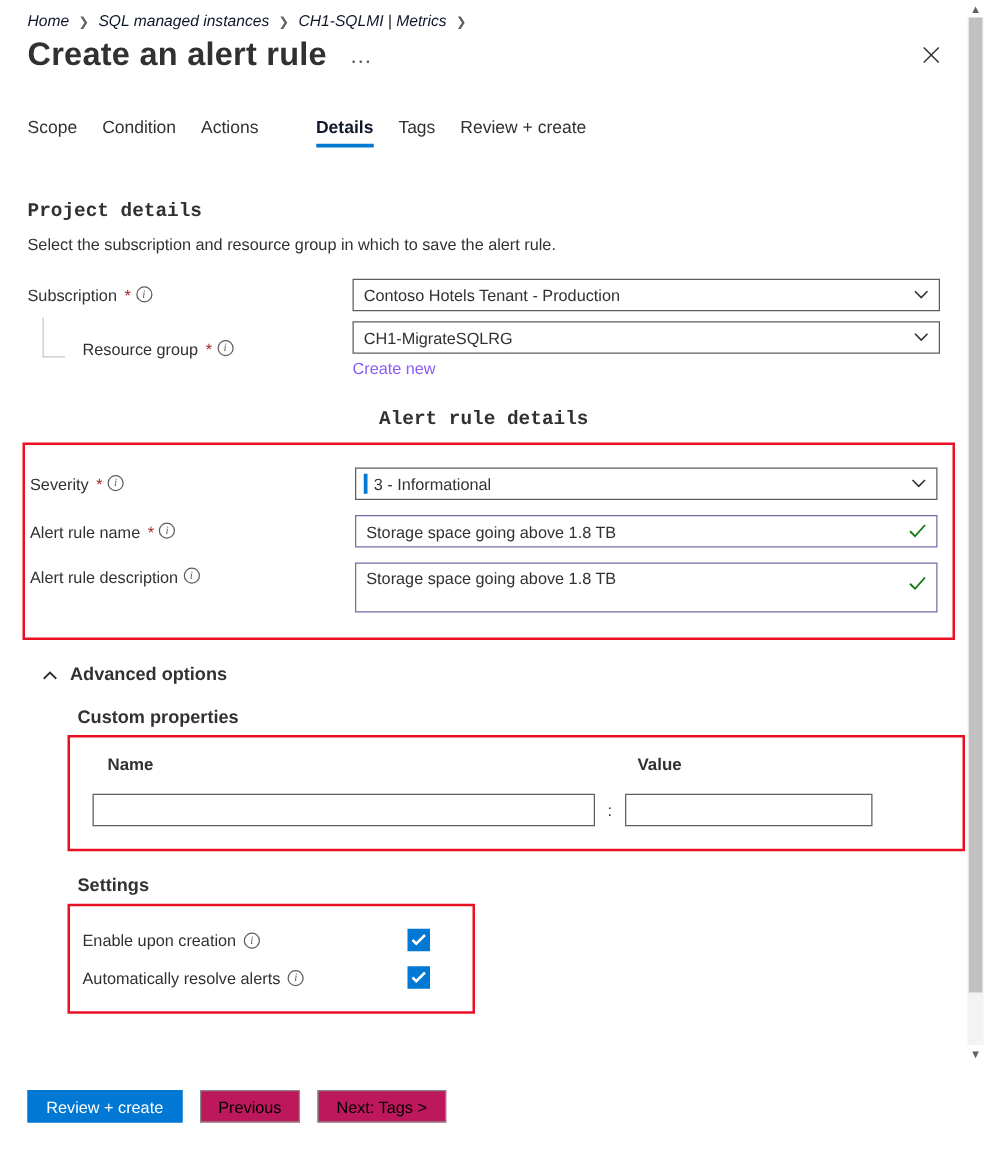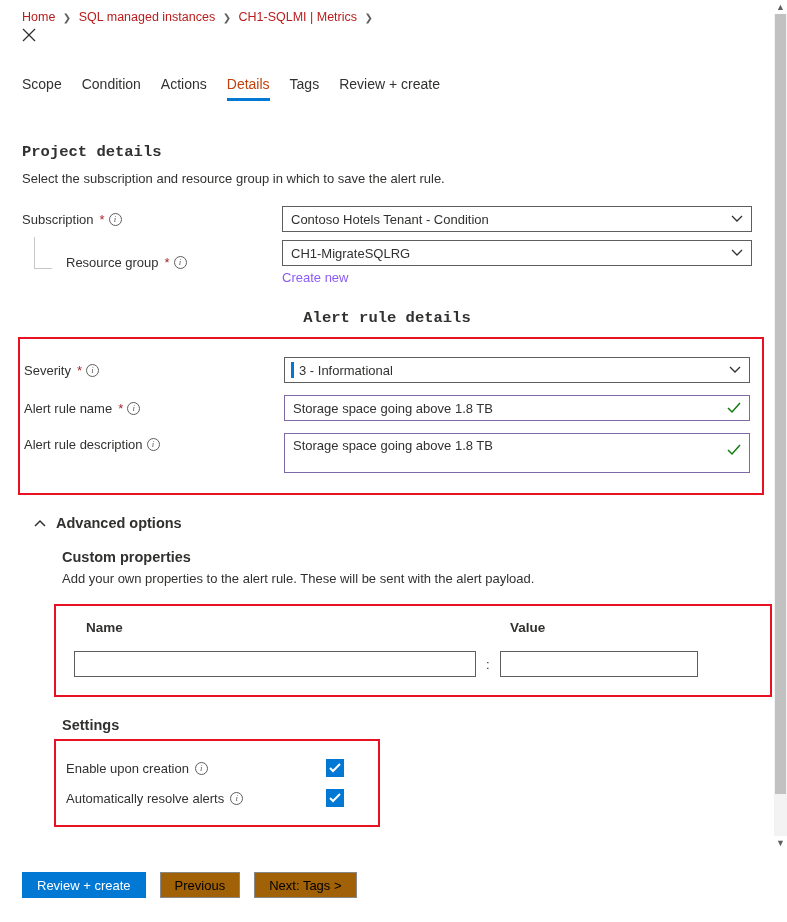--- a/index.html
+++ b/index.html
@@ -8,42 +8,42 @@
   .scroll-region { position:absolute; top:0; left:0; right:13px; bottom:72px; overflow:hidden; padding: 6px 22px 0 22px; }
   .scrollbar { position:absolute; top:0; right:0; width:13px; height:850px; background:#fff; }
   .scrollbar .track { position:absolute; top:14px; bottom:14px; left:0; right:0; background:#f3f3f3; }
   .scrollbar .thumb { position:absolute; top:14px; left:1px; width:11px; height:780px; background:#c1c1c1; }
   .scrollbar .arrow { position:absolute; left:0; width:13px; height:14px; font-size:9px; line-height:14px; text-align:center; color:#606060; }
   .scrollbar .arrow.up { top:0; }
   .scrollbar .arrow.down { bottom:0; }
 
   
   .breadcrumb { padding:4px 0 2px 0; color:#0078d4; font-size:12.5px; }
-  .breadcrumb a { color:#b91c1c; text-decoration:none; }
+  .breadcrumb a { color:#0f172a; text-decoration:none;font-style:italic; }
   .breadcrumb .sep { color:#605e5c; margin:0 4px; font-size:10px; }
 
   
   .title-row { display:flex; align-items:center; justify-content:space-between; margin-top:2px; }
   h1.page-title { font-size:26px; font-weight:600; margin:0; letter-spacing:0.2px; }
   .dots { font-size:18px; color:#605e5c; letter-spacing:1px; line-height:1; }
   .close-x { width:14px; height:14px; color:#323130; cursor:pointer; }
 
   
   .tabs { display:flex; gap:20px; border-bottom:0; margin-top:34px; }
   .tab { padding: 0 0 9px 0; font-size:14px; color:#323130; cursor:pointer; position:relative; }
-  .tab.active { color:#c2410c; font-weight:400; }
+  .tab.active { color:#0f172a; font-weight:700;margin-left:26px; }
   .tab.active::after { content:""; position:absolute; left:0; right:0; bottom:0; height:3px; background:#0078d4; }
 
   
   h2.section-h { font-size:15.5px; font-weight:600; margin:36px 0 10px 0;font-family:Liberation Mono, monospace; }
   h2.section-h.first { margin-top:42px; }
   .helper { font-size:13px; color:#323130; margin-bottom:20px; }
 
   .field-row { display:flex; align-items:center; margin-bottom:6px; }
-  .field-row .col-label { width:260px; font-size:13px; display:flex; align-items:center; gap:4px; }
+  .field-row .col-label { width:260px; font-size:13px; display:flex; gap:4px; }
   .field-row.indent .col-label { padding-left:44px; width:260px; position:relative; }
   .branch { position:absolute; left:12px; top:-18px; width:18px; height:32px; border-left:1px solid #c8c6c4; border-bottom:1px solid #c8c6c4; }
   .req { color:#a4262c; margin-left:2px; }
   .info-icon { display:inline-flex; width:13px; height:13px; border:1px solid #605e5c; border-radius:50%; align-items:center; justify-content:center; font-size:9px; line-height:1; color:#605e5c; font-family:Georgia,serif; font-style:italic; }
   .col-input { flex:1; }
   .select, .textbox, .textarea { width:100%; height:26px; border:1px solid #605e5c; background:#fff; font-size:13px; padding:0 28px 0 8px; position:relative; display:flex; align-items:center; color:#323130; }
   .select .chev { position:absolute; right:8px; top:50%; transform:translateY(-50%); }
   .select .bluecursor { position:absolute; left:6px; top:4px; bottom:4px; width:3px; background:#0078d4; }
   .textbox.valid, .textarea.valid { border-color:#7c6aa6; }
   .textarea { height:40px; align-items:flex-start; padding-top:4px; }
@@ -63,41 +63,45 @@
 
   .setting-row { display:flex; align-items:center; gap:0; margin:12px 0; }
   .setting-row .label { width:260px; display:flex; align-items:center; gap:6px; font-size:13px; }
   .checkbox { width:18px; height:18px; background:#0078d4; display:flex; align-items:center; justify-content:center; color:#fff; }
 
   
   .redbox { border:2px solid #e81123; }
 
   
   .footer { position:absolute; left:0; right:0; bottom:0; height:72px; border-top:0; background:#fff; padding:22px 22px 0 22px; display:flex; gap:14px; }
-  .btn { height:26px; padding:0 14px; font-size:13px; border:1px solid #8a8886; background:#a16207; cursor:pointer; display:inline-flex; align-items:center; }
+  .btn { height:26px; padding:0 14px; font-size:13px; border:1px solid #8a8886; background:#be185d; cursor:pointer; display:inline-flex; align-items:center; }
   .btn.primary { background:#0078d4; color:#fff; border-color:#0078d4; font-weight:400; }
 
   svg { display:block; }
 </style>
 </head>
 <body>
 
 <div class="page">
   <div class="scroll-region">
 
     <div class="breadcrumb">
       <a href="#">Home</a>
       <span class="sep">❯</span>
       <a href="#">SQL managed instances</a>
       <span class="sep">❯</span>
       <a href="#">CH1-SQLMI | Metrics</a>
       <span class="sep">❯</span>
     </div>
 
     <div class="title-row">
+      <div style="display:flex; align-items:center; gap:18px;">
+        <h1 class="page-title">Create an alert rule</h1>
+        <span class="dots">…</span>
+      </div>
       <span>
         <svg class="close-x" viewBox="0 0 14 14">
             <line x1="1" y1="1" x2="13" y2="13" stroke="#323130" stroke-width="1.2"></line>
             <line x1="13" y1="1" x2="1" y2="13" stroke="#323130" stroke-width="1.2"></line>
           </svg>
       </span>
     </div>
 
     <div class="tabs">
       <div class="tab">Scope</div>
@@ -112,21 +116,21 @@
     <div class="helper">Select the subscription and resource group in which to save the alert rule.</div>
 
     <div class="field-row">
       <div class="col-label">
         <span>Subscription</span>
         <span class="req">*</span>
         <span class="info-icon">i</span>
       </div>
       <div class="col-input">
         <div class="select">
-          <span>Contoso Hotels Tenant - Condition</span>
+          <span>Contoso Hotels Tenant - Production</span>
           <span class="chev">
               <svg width="12" height="8" viewBox="0 0 12 8">
                 <polyline points="1,1 6,6 11,1" fill="none" stroke="#323130" stroke-width="1.3"></polyline>
               </svg>
             </span>
         </div>
       </div>
     </div>
 
     <div class="field-row indent" style="margin-top:8px;">
@@ -211,21 +215,20 @@
 
     <div class="adv-toggle">
       <svg width="12" height="8" viewBox="0 0 12 8">
           <polyline points="1,7 6,2 11,7" fill="none" stroke="#323130" stroke-width="1.5"></polyline>
         </svg>
       <span>Advanced options</span>
     </div>
 
     <div class="adv-body">
       <h3 class="sub-h">Custom properties</h3>
-      <div class="sub-helper">Add your own properties to the alert rule. These will be sent with the alert payload.</div>
 
       <div class="redbox" style="padding:14px 18px 16px 18px; margin-left:-8px; margin-right:-20px;">
         <div class="kv-header">
           <div class="n">Name</div>
           <div class="v">Value</div>
         </div>
         <div class="kv-row" style="margin-bottom:2px;">
           <input class="plain-input" style="width: 402px;">
           <span>:</span>
           <input class="plain-input" style="width: 198px;">

